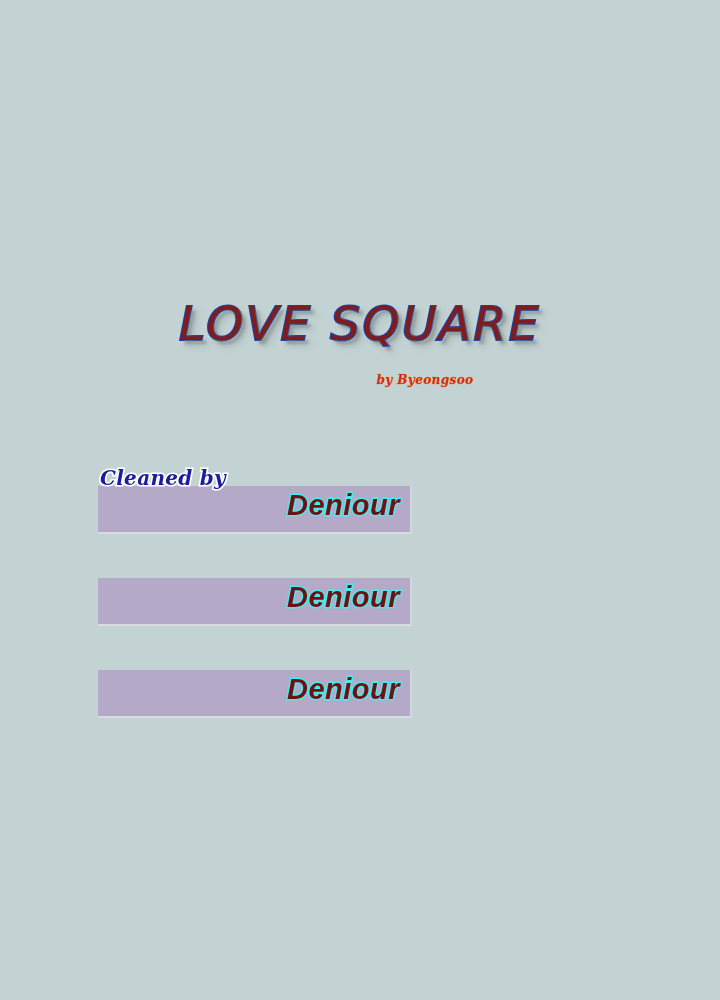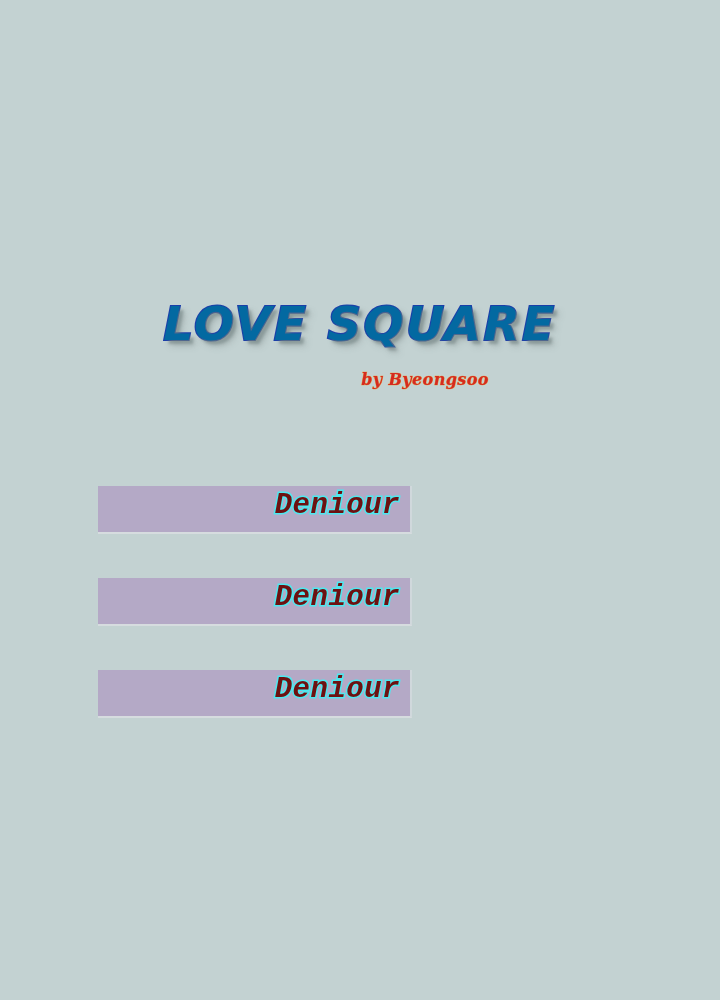--- a/index.html
+++ b/index.html
@@ -30,25 +30,25 @@
     top: 300px;
     width: 720px;
     text-align: center;
     pointer-events: none;
   }
 
   .main-title {
     display: inline-block;
     font-family: "DejaVu Sans", sans-serif;
     font-size: 47px;
-    font-weight: bold;
+    font-weight: normal;
     font-style: italic;
     letter-spacing: 2.5px;
     line-height: 1;
-    color: #0369a1;
+    color: #7f1d1d;
     position: relative;
     -webkit-text-stroke: 2.2px #1b3faa;
     paint-order: stroke fill;
     text-shadow:
        4px 4px 3px rgba(110,125,125,0.55),
        6px 6px 6px rgba(120,133,133,0.35);
   }
   
   .main-title::after {
     content: attr(data-text);
@@ -69,21 +69,21 @@
     position: absolute;
     left: 0;
     top: 370px;
     width: 720px;
     text-align: center;
     padding-left: 130px;
     box-sizing: border-box;
   }
   .byline {
     font-family: "DejaVu Serif", serif;
-    font-size: 16px;
+    font-size: 12px;
     font-weight: bold;
     font-style: italic;
     color: #d62a1f;
     letter-spacing: 0.4px;
     -webkit-text-stroke: 0.7px #e8a23c;
     paint-order: stroke fill;
   }
 
   
   .credits {
@@ -132,21 +132,21 @@
      -1px  1px 0 #ffffff,
       1px -1px 0 #ffffff,
      -1px -1px 0 #ffffff;
   }
 
   .credit-value {
     position: absolute;
     right: 12px;
     top: 3px;
     z-index: 4;
-    font-family: Liberation Mono, monospace;
+    font-family: Liberation Sans, sans-serif;
     font-size: 29px;
     font-weight: bold;
     font-style: italic;
     color: #6d1111;
     letter-spacing: 0.5px;
     white-space: nowrap;
     -webkit-text-stroke: 3px #4ee8ef;
     paint-order: stroke fill;
   }
 </style>
@@ -160,20 +160,21 @@
   </div>
 
   <div class="byline-row">
     <span class="byline">by Byeongsoo</span>
   </div>
 
   <div class="credits">
 
     <div class="credit-row">
       <div class="credit-box"></div>
+      <div class="credit-label">Cleaned by</div>
       <div class="credit-value">Deniour</div>
     </div>
 
     <div class="credit-row">
       <div class="credit-box"></div>
       <div class="credit-value">Deniour</div>
     </div>
 
     <div class="credit-row">
       <div class="credit-box"></div>

